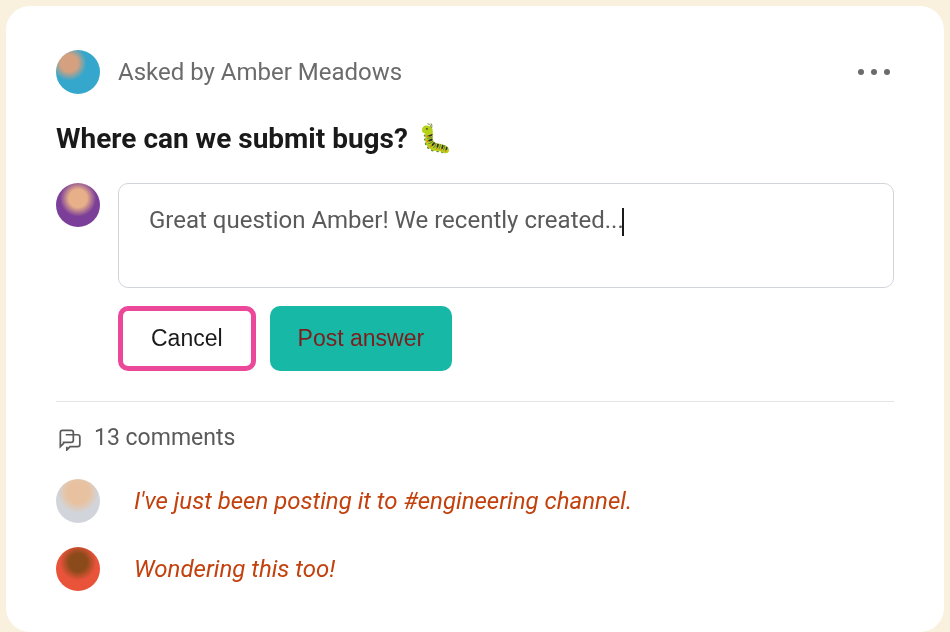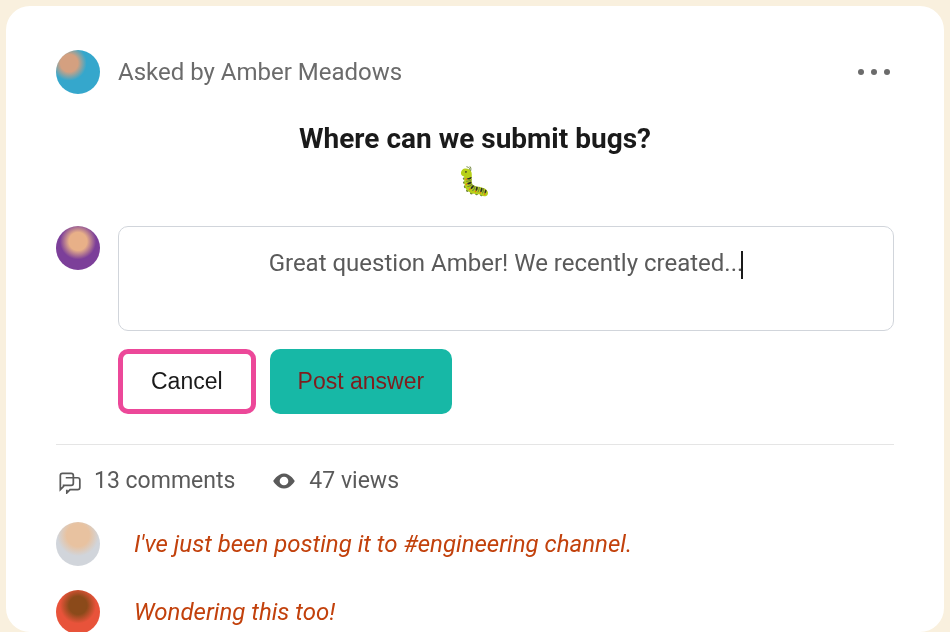--- a/index.html
+++ b/index.html
@@ -68,30 +68,28 @@
       display: block;
     }
     .title {
       color: #1a1a1a;
       font-size: 28px;
       font-weight: 700;
       margin-bottom: 28px;
       display: flex;
       align-items: center;
       gap: 10px;
-      flex-direction: column;
     }
     .bug-emoji {
       font-size: 28px;
     }
     .answer-row {
       display: flex;
       gap: 18px;
       margin-bottom: 18px;
-      text-align: center;
     }
     .answer-input {
       flex: 1;
       border: 1px solid #d1d5db;
       border-radius: 10px;
       padding: 22px 30px;
       font-size: 24px;
       color: #5a5a5a;
       min-height: 105px;
       position: relative;
@@ -212,27 +210,20 @@
   <hr class="divider">
 
   <div class="stats-row">
     <div class="stat">
       <svg viewBox="0 0 24 24" fill="none" stroke="#5a5a5a" stroke-width="1.6">
         <path d="M7 17 L4 20 L4 7 Q4 5 6 5 L14 5 Q16 5 16 7 L16 14 Q16 16 14 16 L7 16 Z"></path>
         <path d="M9 9 L20 9 Q22 9 22 11 L22 18 Q22 20 20 20 L13 20 L10 23 L10 20"></path>
       </svg>
       <span>13 comments</span>
     </div>
-    <div class="stat">
-      <svg viewBox="0 0 24 24" fill="#5a5a5a">
-        <path d="M12 5 C6 5 2 12 2 12 s4 7 10 7 s10-7 10-7 S18 5 12 5 Z M12 16 a4 4 0 1 1 0-8 a4 4 0 0 1 0 8 Z" fill="#5a5a5a"></path>
-        <circle cx="12" cy="12" r="2" fill="#fff"></circle>
-      </svg>
-      <span>47 views</span>
-    </div>
   </div>
 
   <div class="comment-row">
     <div class="avatar-sm av3"></div>
     <div class="comment-text">I've just been posting it to #engineering channel.</div>
   </div>
 
   <div class="comment-row">
     <div class="avatar-sm av4"></div>
     <div class="comment-text">Wondering this too!</div>

